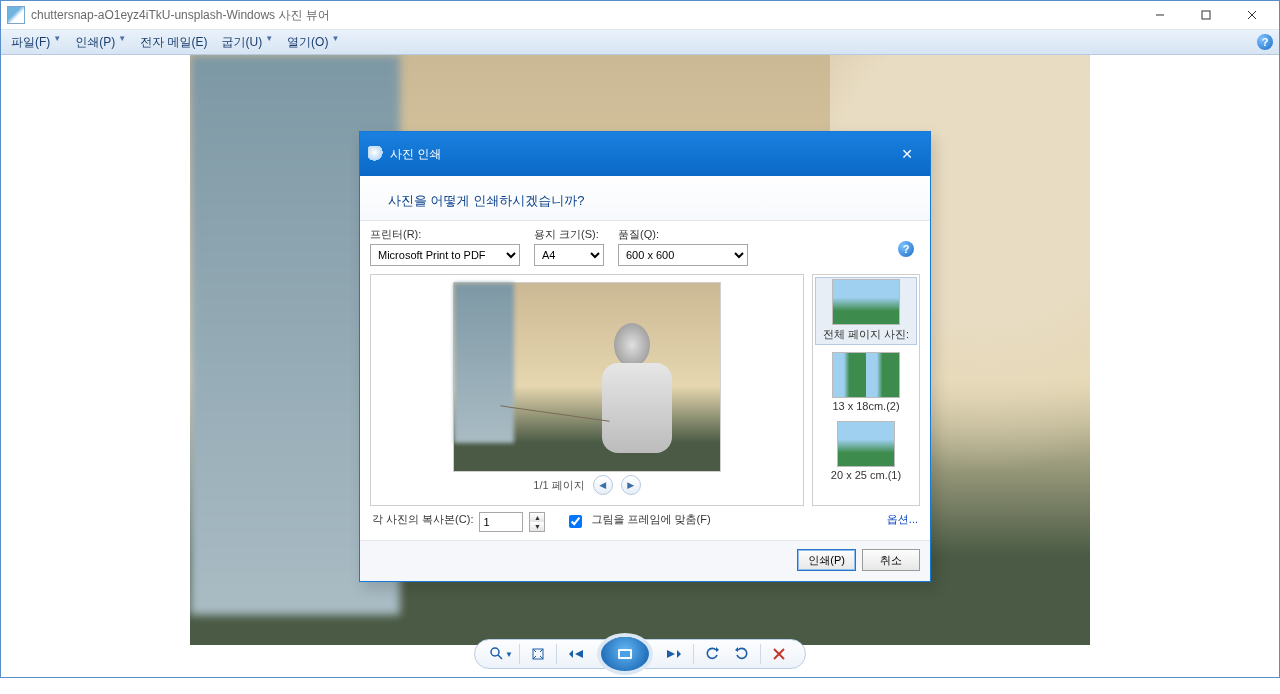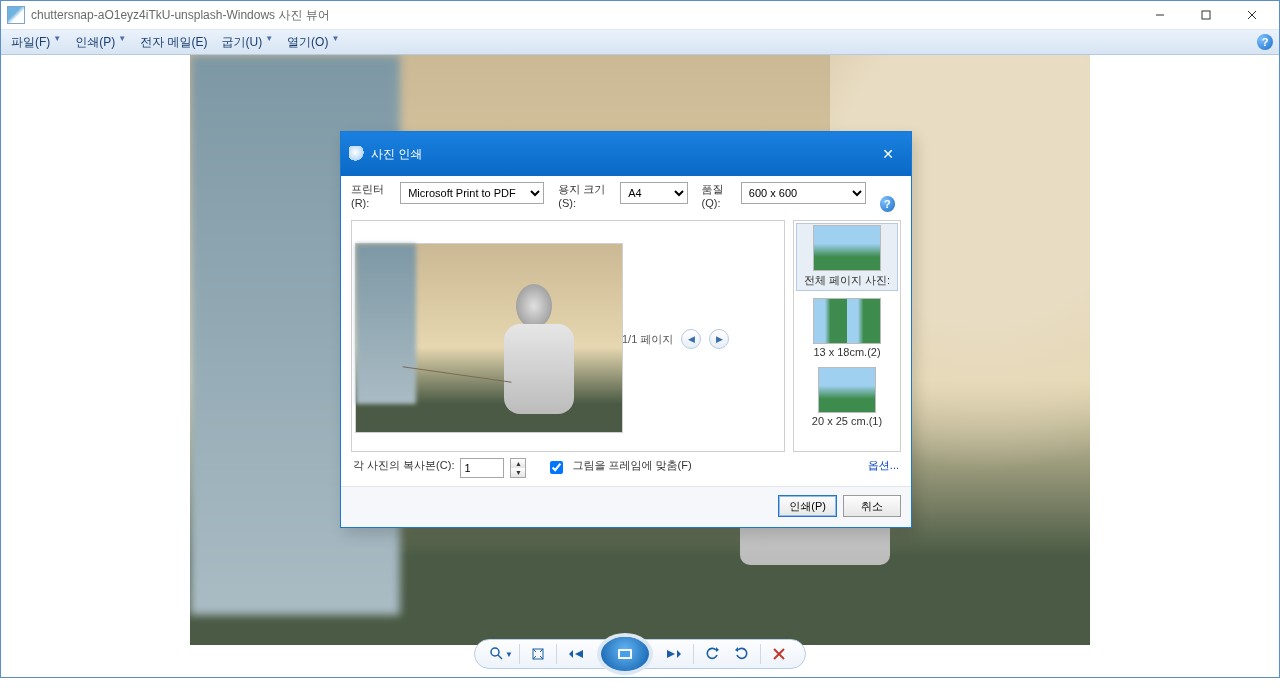--- a/index.html
+++ b/index.html
@@ -22,37 +22,37 @@
 .fencer .body{width:150px;height:220px;background:linear-gradient(#e6e6e6,#bcbcbc);position:absolute;top:90px;left:50px;border-radius:30px 30px 10px 10px}
 .fencer .arm{position:absolute;top:150px;left:-10px;width:90px;height:20px;background:#d5d5d5;transform:rotate(-18deg);border-radius:10px}
 .fencer .blade{position:absolute;top:210px;left:-220px;width:240px;height:2px;background:#7a6a55;transform:rotate(8deg)}
 .controls{position:absolute;bottom:8px;left:0;right:0;display:flex;justify-content:center}
 .ctrl-bar{display:flex;align-items:center;gap:6px;border:1px solid #b9cee6;border-radius:16px;padding:2px 14px;background:linear-gradient(#fdfdfe,#edf3fa)}
 .ctrl-btn{width:24px;height:24px;display:flex;align-items:center;justify-content:center;color:#1a5ea8;border-radius:4px}
 .ctrl-sep{width:1px;height:20px;background:#cfd9e6}
 .ctrl-btn.slide{width:48px;height:34px;border-radius:50%;background:radial-gradient(circle at 50% 40%,#65b6f5,#0a58a6);box-shadow:0 0 0 4px #dbe7f4;color:#fff;margin:-6px 2px}
 .ctrl-btn.del{color:#c0392b}
 
-.dialog{position:absolute;left:339px;top:130px;width:570px;background:#fff;border:1px solid #1978d4;box-shadow:4px 6px 14px rgba(0,0,0,.15)}
+.dialog{position:absolute;left:358px;top:130px;width:570px;background:#fff;border:1px solid #1978d4;box-shadow:4px 6px 14px rgba(0,0,0,.15)}
 .dlg-head{height:44px;background:linear-gradient(#1a80e0,#0a69c6);color:#fff;display:flex;align-items:center;padding:0 8px}
 .dlg-head-ico{width:16px;height:16px;margin-right:6px;background:radial-gradient(circle at 40% 40%,#fff,#b6d7f5 60%,transparent 61%)}
 .dlg-title{font-size:12px}
 .dlg-close{margin-left:auto;width:30px;height:24px;display:flex;align-items:center;justify-content:center;color:#fff;font-size:14px}
 .dlg-sub{padding:16px 28px 10px;color:#0a3f8a;font-size:13px;background:linear-gradient(#fff,#f6f9fc);border-bottom:1px solid #e3e7ec}
 .dlg-body{padding:6px 10px 4px 10px}
 .sel-row{display:flex;gap:14px;padding:0 0 4px 0}
-.sel-group{display:flex;flex-direction:row}
+.sel-group{display:flex;flex-direction:column}
 .sel-label{font-size:11px;color:#333;margin-bottom:2px}
 select.sel{height:22px;border:1px solid #a7a7a7;font-size:11px;padding:1px 3px;background:#fff}
 .sel-printer{width:150px}
 .sel-paper{width:70px}
 .sel-quality{width:130px}
 .dlg-help{margin-left:auto;margin-top:14px}
 .content-row{display:flex;gap:8px;margin-top:4px}
-.preview-box{flex:1;border:1px solid #cfcfcf;display:flex;flex-direction:row;align-items:center;padding:8px 4px 4px;height:218px}
+.preview-box{flex:1;border:1px solid #cfcfcf;display:flex;flex-direction:column;align-items:center;padding:8px 4px 4px;height:218px}
 .thumb-main{width:266px;height:188px;background:linear-gradient(180deg,#cbb894 0%,#e6d7b0 55%,#4a5a44 85%);position:relative;box-shadow:0 0 0 1px #d0d0d0}
 .thumb-main::before{content:"";position:absolute;left:0;top:0;width:60px;height:160px;background:linear-gradient(#7d98a5,#aabcc4);filter:blur(2px)}
 .tf-mask{position:absolute;right:70px;top:40px;width:36px;height:44px;background:radial-gradient(ellipse,#e0e0e0,#888);border-radius:50%}
 .tf-body{position:absolute;right:48px;top:80px;width:70px;height:90px;background:linear-gradient(#e6e6e6,#bcbcbc);border-radius:16px}
 .tf-blade{position:absolute;right:110px;top:130px;width:110px;height:1px;background:#7a6a55;transform:rotate(8deg)}
 .pager-row{display:flex;align-items:center;gap:8px;margin-top:4px;font-size:11px;color:#555;padding-bottom:2px}
 .pager-btn{width:18px;height:18px;border:1px solid #b6c9e0;border-radius:50%;background:linear-gradient(#fff,#e7eef7);display:flex;align-items:center;justify-content:center;font-size:9px;color:#3a6ea8}
 .layout-col{width:102px;border:1px solid #cfcfcf;overflow-y:scroll;height:226px;padding:2px}
 .layout-item{padding:2px;text-align:center;margin-bottom:6px}
 .layout-item.sel{background:#e8eef5;border:1px solid #b6c9e0}
@@ -189,20 +189,21 @@
         </div>
     </div>
   </div>
 
   <div class="dialog">
     <div class="dlg-head">
       <div class="dlg-head-ico"></div>
       <div class="dlg-title">사진 인쇄</div>
       <div class="dlg-close">✕</div>
     </div>
+    <div class="dlg-sub">사진을 어떻게 인쇄하시겠습니까?</div>
     <div class="dlg-body">
       <div class="sel-row">
         <div class="sel-group">
           <span class="sel-label">프린터(R):</span>
           <select class="sel sel-printer"><option>Microsoft Print to PDF</option></select>
         </div>
         <div class="sel-group">
           <span class="sel-label">용지 크기(S):</span>
           <select class="sel sel-paper"><option>A4</option></select>
         </div>

